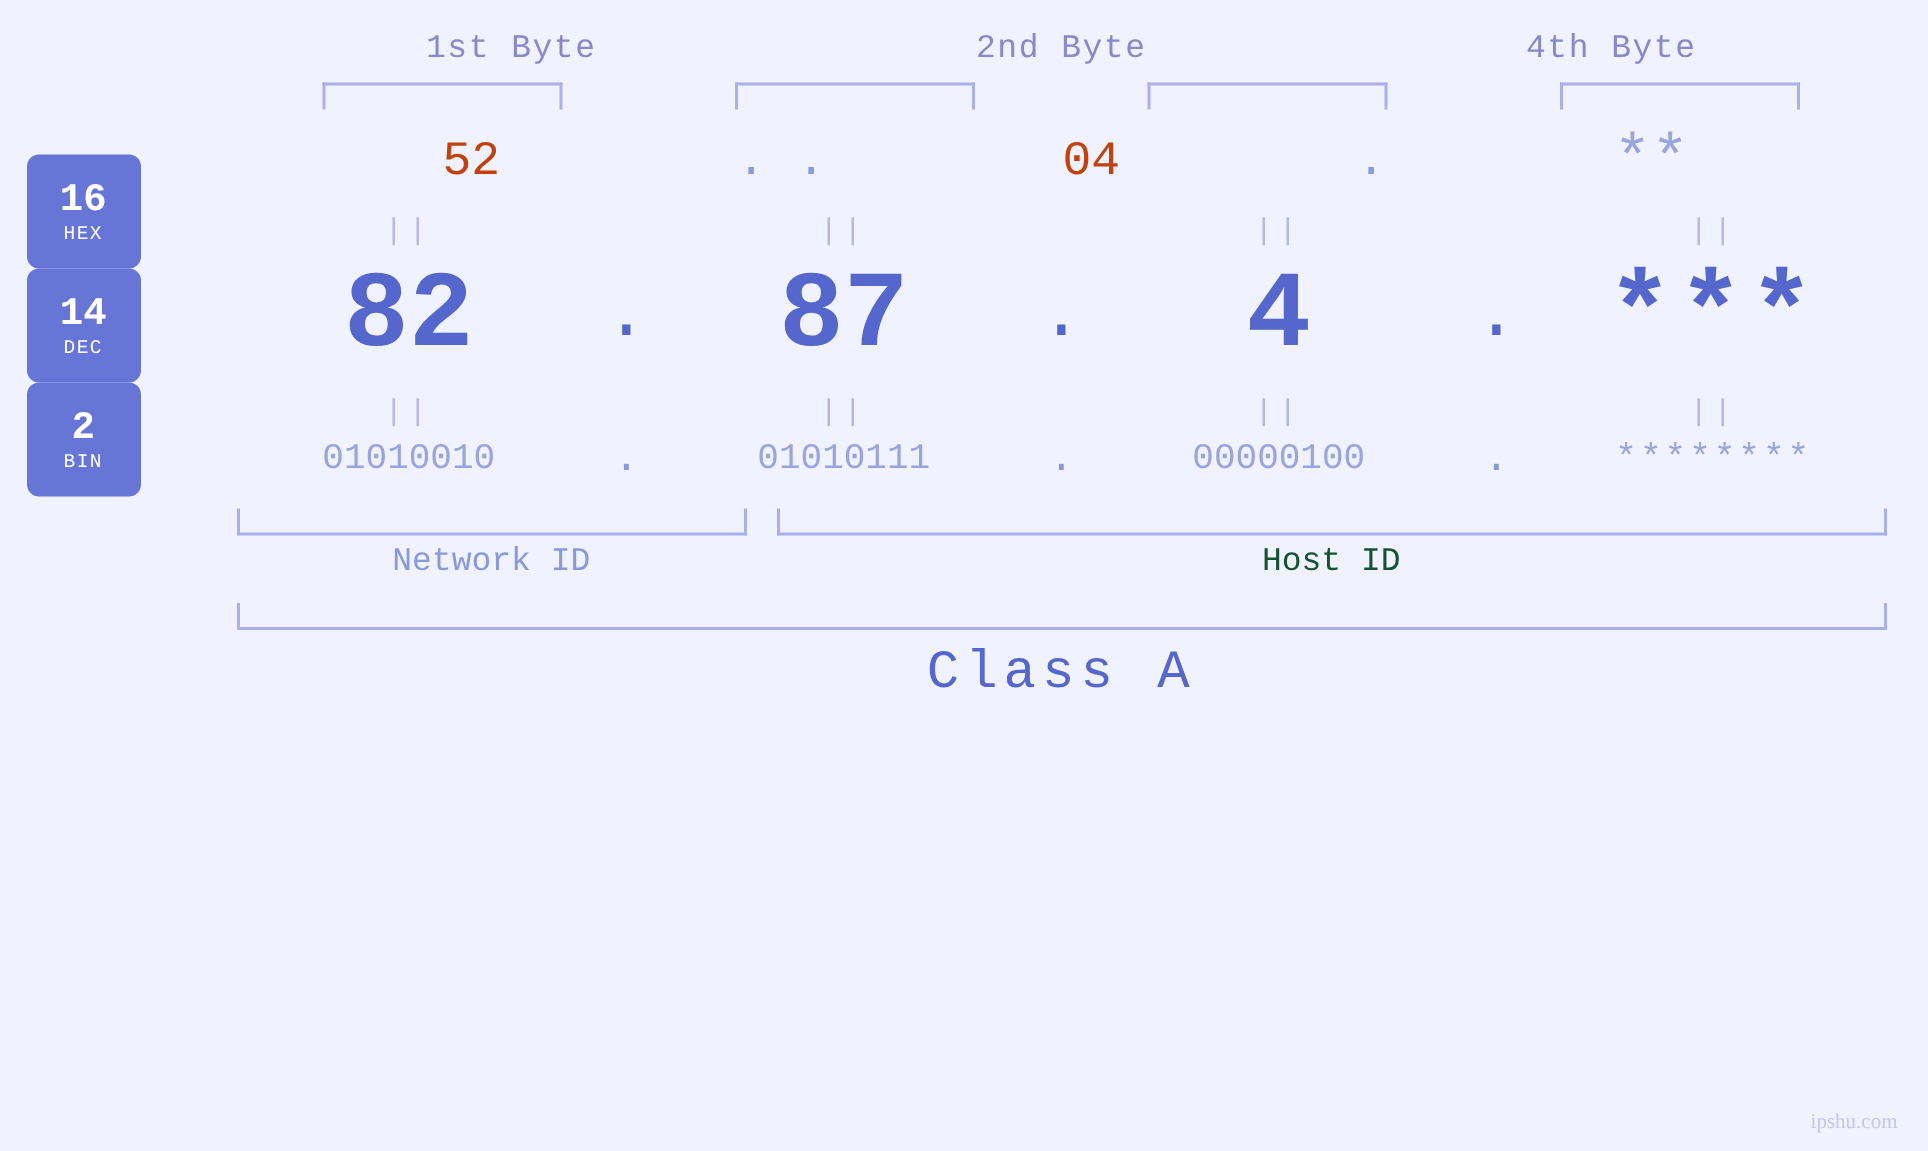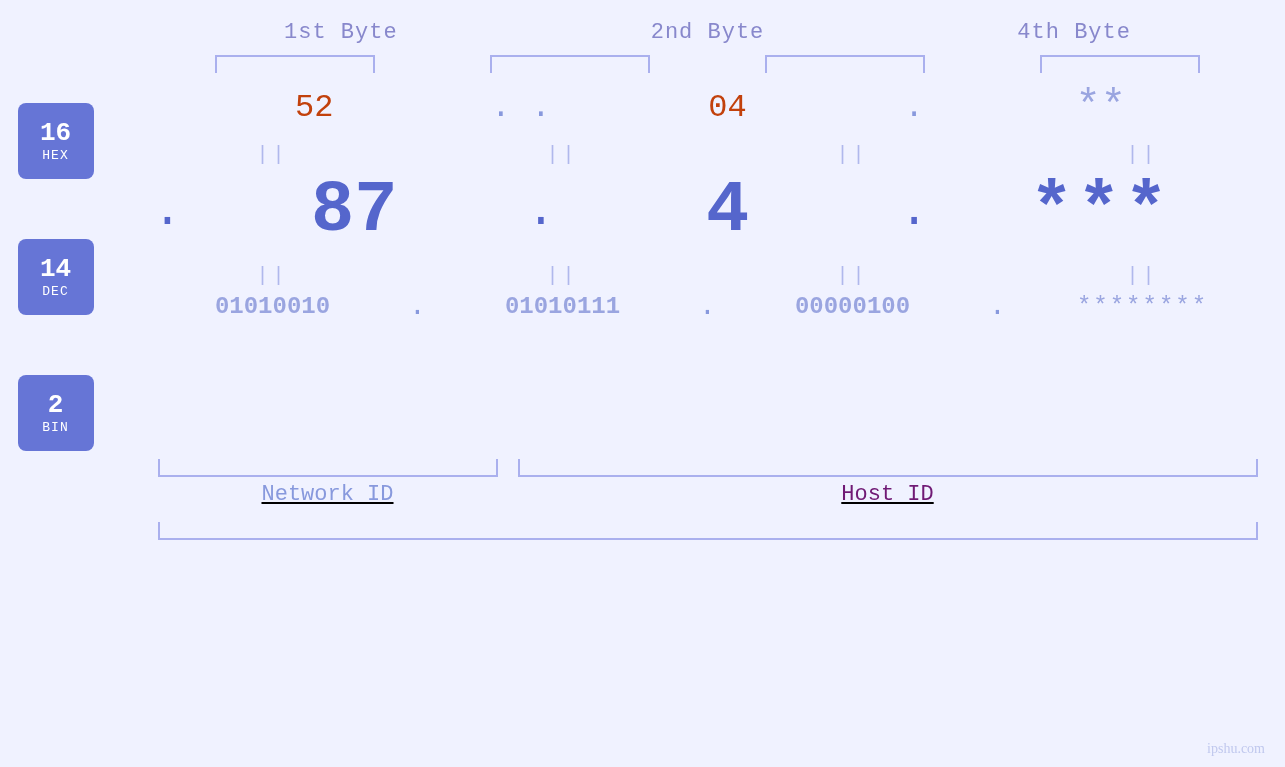--- a/index.html
+++ b/index.html
@@ -67,21 +67,20 @@
     .content-area {
       display: flex;
       width: 1250px;
       align-items: flex-start;
     }
 
     .left-badges {
       width: 130px;
       display: flex;
       flex-direction: column;
-      gap: 60px;
       padding-top: 20px;
     }
 
     .badge {
       width: 76px;
       height: 76px;
       background: #6675d6;
       border-radius: 8px;
       display: flex;
       flex-direction: column;
@@ -130,21 +129,20 @@
 
     .byte-val-dec {
       font-size: 72px;
       font-weight: bold;
       color: #5566cc;
     }
 
     .byte-val-bin {
       font-size: 24px;
       color: #9aa5e0;
-      font-weight: bold;
     }
 
     .dot-small {
       width: 40px;
       text-align: center;
       color: #8899dd;
       font-size: 32px;
     }
 
     .dot-medium {
@@ -228,36 +226,35 @@
       border-bottom: 2px solid #aab0ee;
       border-left: 2px solid #aab0ee;
       border-right: 2px solid #aab0ee;
     }
 
     .id-labels-row {
       display: flex;
       width: 1100px;
       margin-left: 130px;
       margin-bottom: 10px;
-      text-decoration: underline;
     }
 
     .network-id-label {
       width: 340px;
       text-align: center;
       color: #8899dd;
       font-size: 22px;
       font-family: 'Courier New', monospace;
       margin-right: 20px;
     }
 
     .host-id-label {
       flex: 1;
       text-align: center;
-      color: #701a75;
+      color: #14532d;
       font-size: 22px;
       font-family: 'Courier New', monospace;
     }
 
     
     .big-bracket-row {
       width: 1100px;
       margin-left: 130px;
       margin-top: 5px;
       margin-bottom: 8px;
@@ -355,20 +352,21 @@
         <div class="equals-cell">||</div>
         <div class="spacer-dot"></div>
         <div class="equals-cell">||</div>
         <div class="spacer-dot"></div>
         <div class="equals-cell">||</div>
         <div class="spacer-dot"></div>
         <div class="equals-cell">||</div>
       </div>
 
       <div class="data-row">
+        <div class="byte-val byte-val-dec">82</div>
         <div class="dot-medium">.</div>
         <div class="byte-val byte-val-dec">87</div>
         <div class="dot-medium">.</div>
         <div class="byte-val byte-val-dec">4</div>
         <div class="dot-medium">.</div>
         <div class="asterisk-dec">***</div>
       </div>
 
       <div class="equals-row">
         <div class="equals-cell">||</div>
@@ -400,16 +398,19 @@
 
   <div class="id-labels-row">
     <div class="network-id-label">Network ID</div>
     <div class="host-id-label">Host ID</div>
   </div>
 
   <div class="big-bracket-row">
     <div class="big-bracket"></div>
   </div>
 
+  <div class="class-row">
+    <span class="class-label">Class A</span>
+  </div>
 
   <div class="watermark">ipshu.com</div>
 
 </div>
 
 </body></html>

